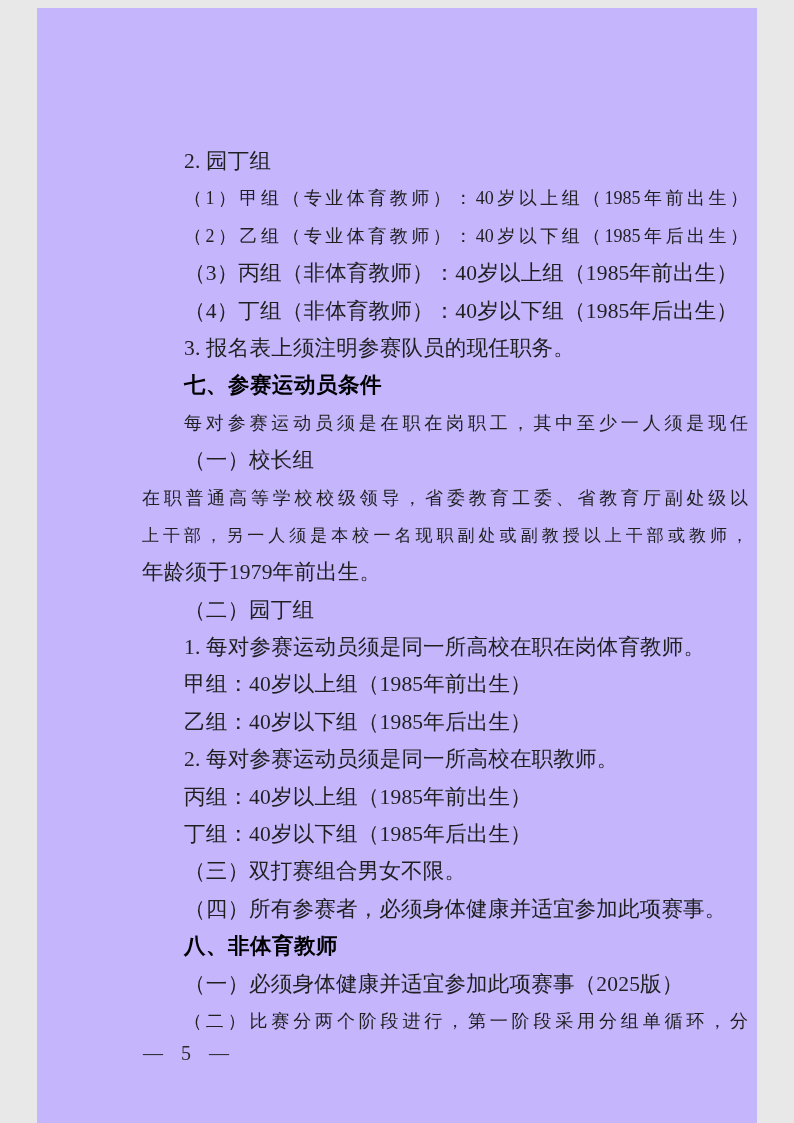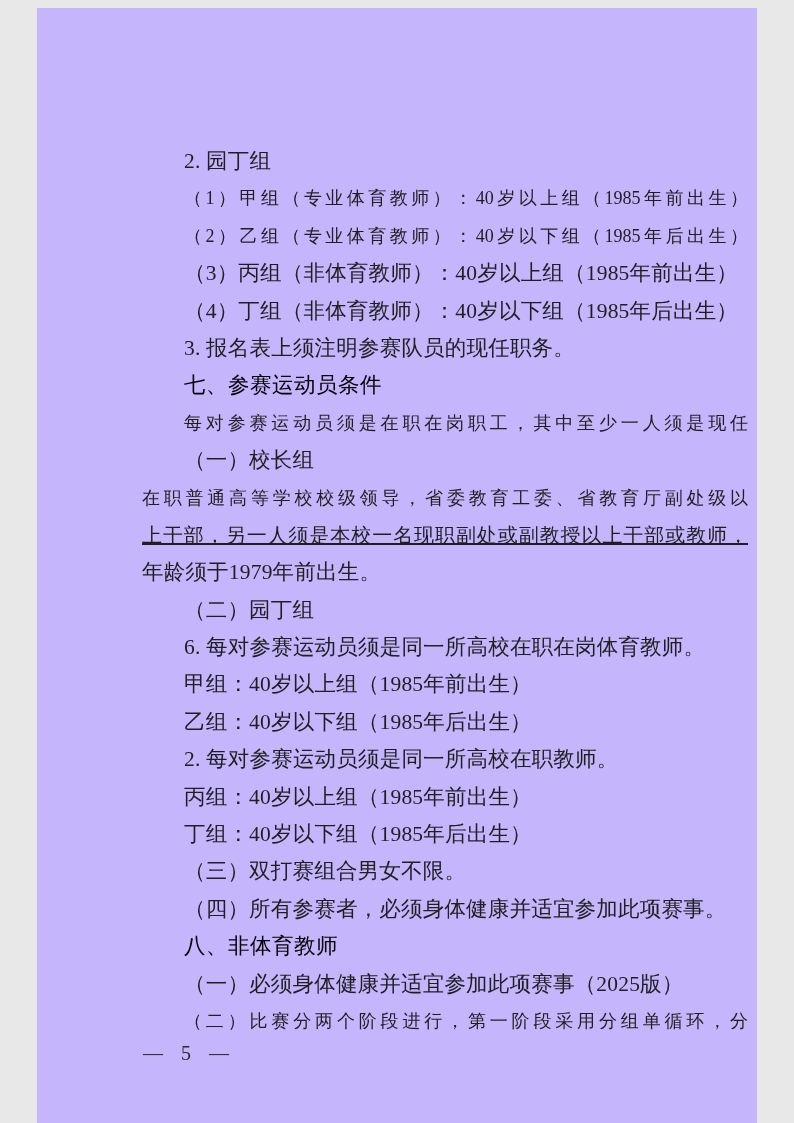--- a/index.html
+++ b/index.html
@@ -35,26 +35,25 @@
   }
   .line.stretch {
     white-space: normal;
     overflow: hidden;
     text-align: justify;
     text-align-last: justify;
     font-size: 18px;
     letter-spacing: 0;
   }
   .line.tight {
-    font-size: 20px;
-    text-decoration: underline;
+    font-size: 17px;
   }
   .line.heading {
     font-family: "Liberation Sans", sans-serif;
-    font-weight: normal;
+    font-weight: bold;
     color: #000000;
     letter-spacing: 0.5px;
   }
   .footer {
     position: absolute;
     left: 106px;
     top: 1032px;
     display: flex;
     align-items: center;
     gap: 18px;
@@ -74,21 +73,21 @@
     <div class="line indent">（3）丙组（非体育教师）：40岁以上组（1985年前出生）</div>
     <div class="line indent">（4）丁组（非体育教师）：40岁以下组（1985年后出生）</div>
     <div class="line indent">3. 报名表上须注明参赛队员的现任职务。</div>
     <div class="line indent heading">七、参赛运动员条件</div>
     <div class="line indent stretch">每对参赛运动员须是在职在岗职工，其中至少一人须是现任</div>
     <div class="line indent">（一）校长组</div>
     <div class="line stretch">在职普通高等学校校级领导，省委教育工委、省教育厅副处级以</div>
     <div class="line stretch tight">上干部，另一人须是本校一名现职副处或副教授以上干部或教师，</div>
     <div class="line">年龄须于1979年前出生。</div>
     <div class="line indent">（二）园丁组</div>
-    <div class="line indent">6. 每对参赛运动员须是同一所高校在职在岗体育教师。</div>
+    <div class="line indent">1. 每对参赛运动员须是同一所高校在职在岗体育教师。</div>
     <div class="line indent">甲组：40岁以上组（1985年前出生）</div>
     <div class="line indent">乙组：40岁以下组（1985年后出生）</div>
     <div class="line indent">2. 每对参赛运动员须是同一所高校在职教师。</div>
     <div class="line indent">丙组：40岁以上组（1985年前出生）</div>
     <div class="line indent">丁组：40岁以下组（1985年后出生）</div>
     <div class="line indent">（三）双打赛组合男女不限。</div>
     <div class="line indent">（四）所有参赛者，必须身体健康并适宜参加此项赛事。</div>
     <div class="line indent heading">八、非体育教师</div>
     <div class="line indent">（一）必须身体健康并适宜参加此项赛事（2025版）</div>
     <div class="line indent stretch">（二）比赛分两个阶段进行，第一阶段采用分组单循环，分</div>

